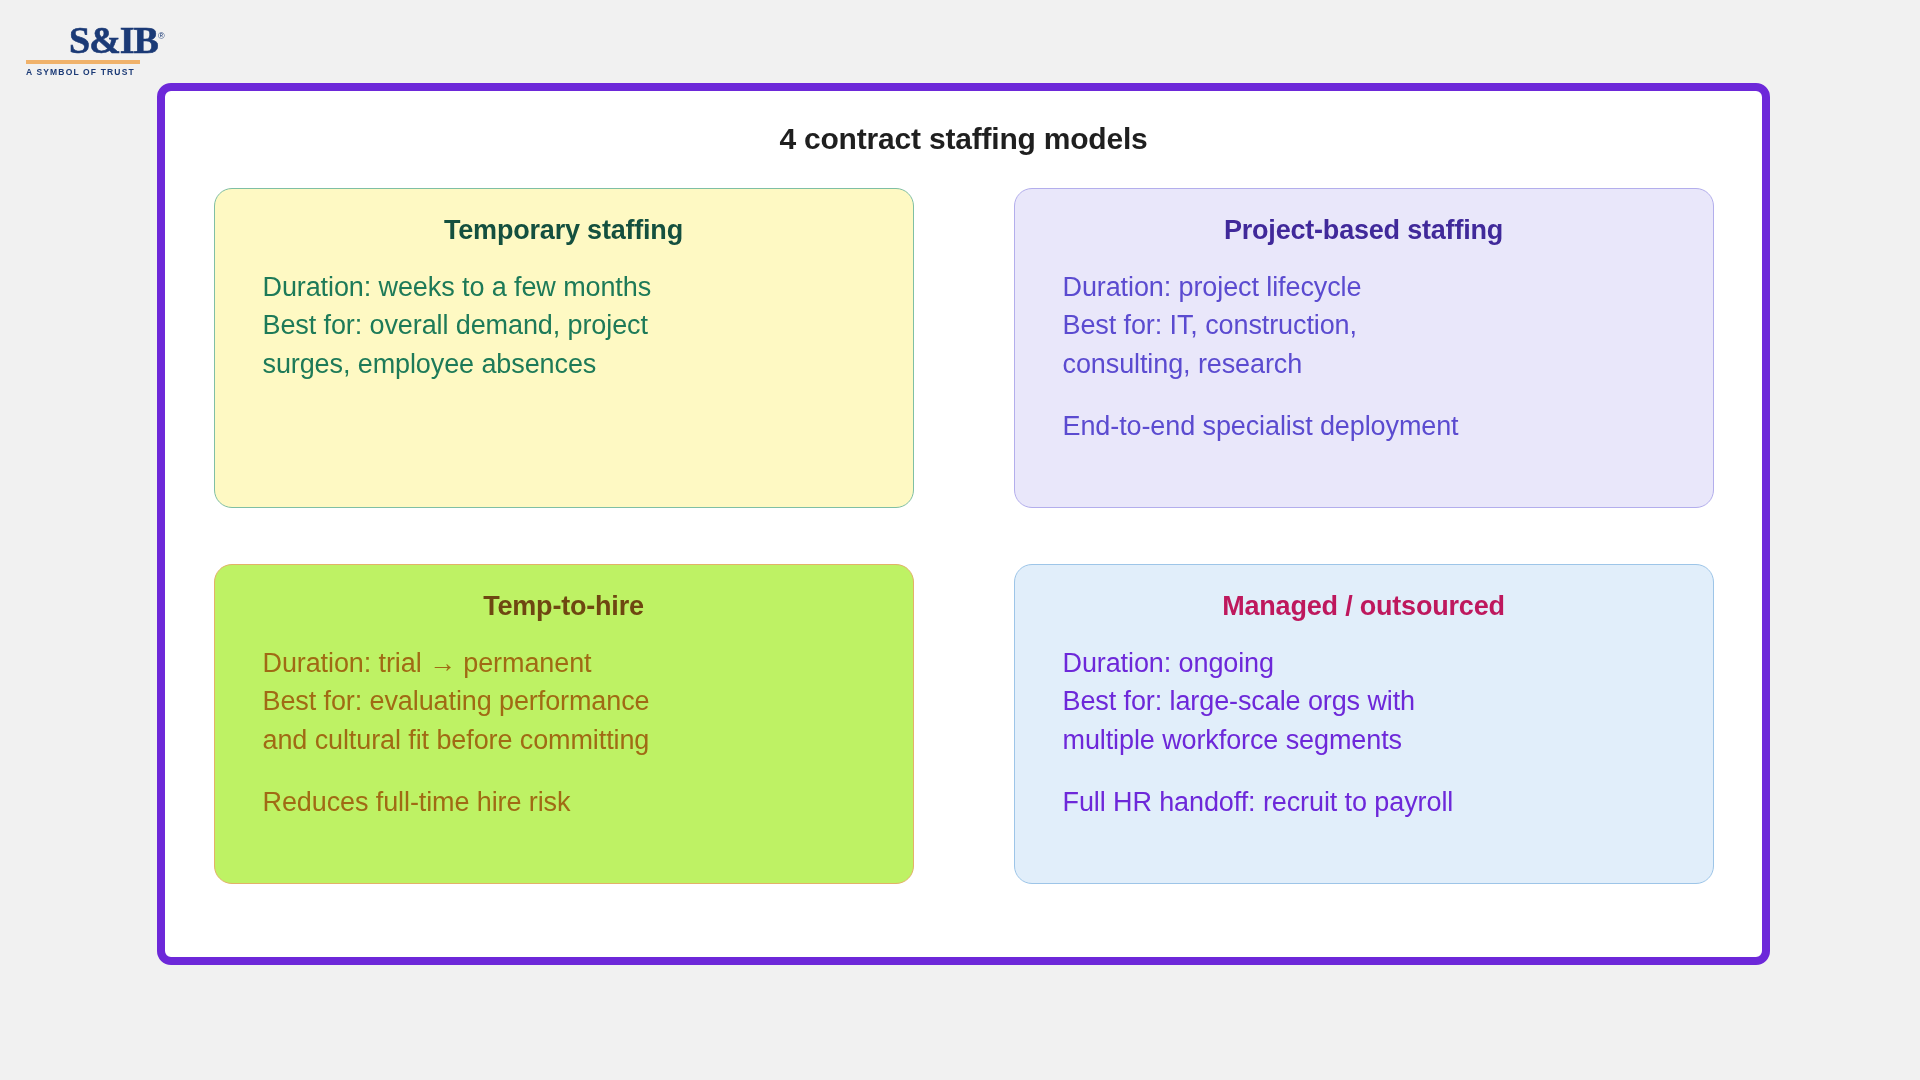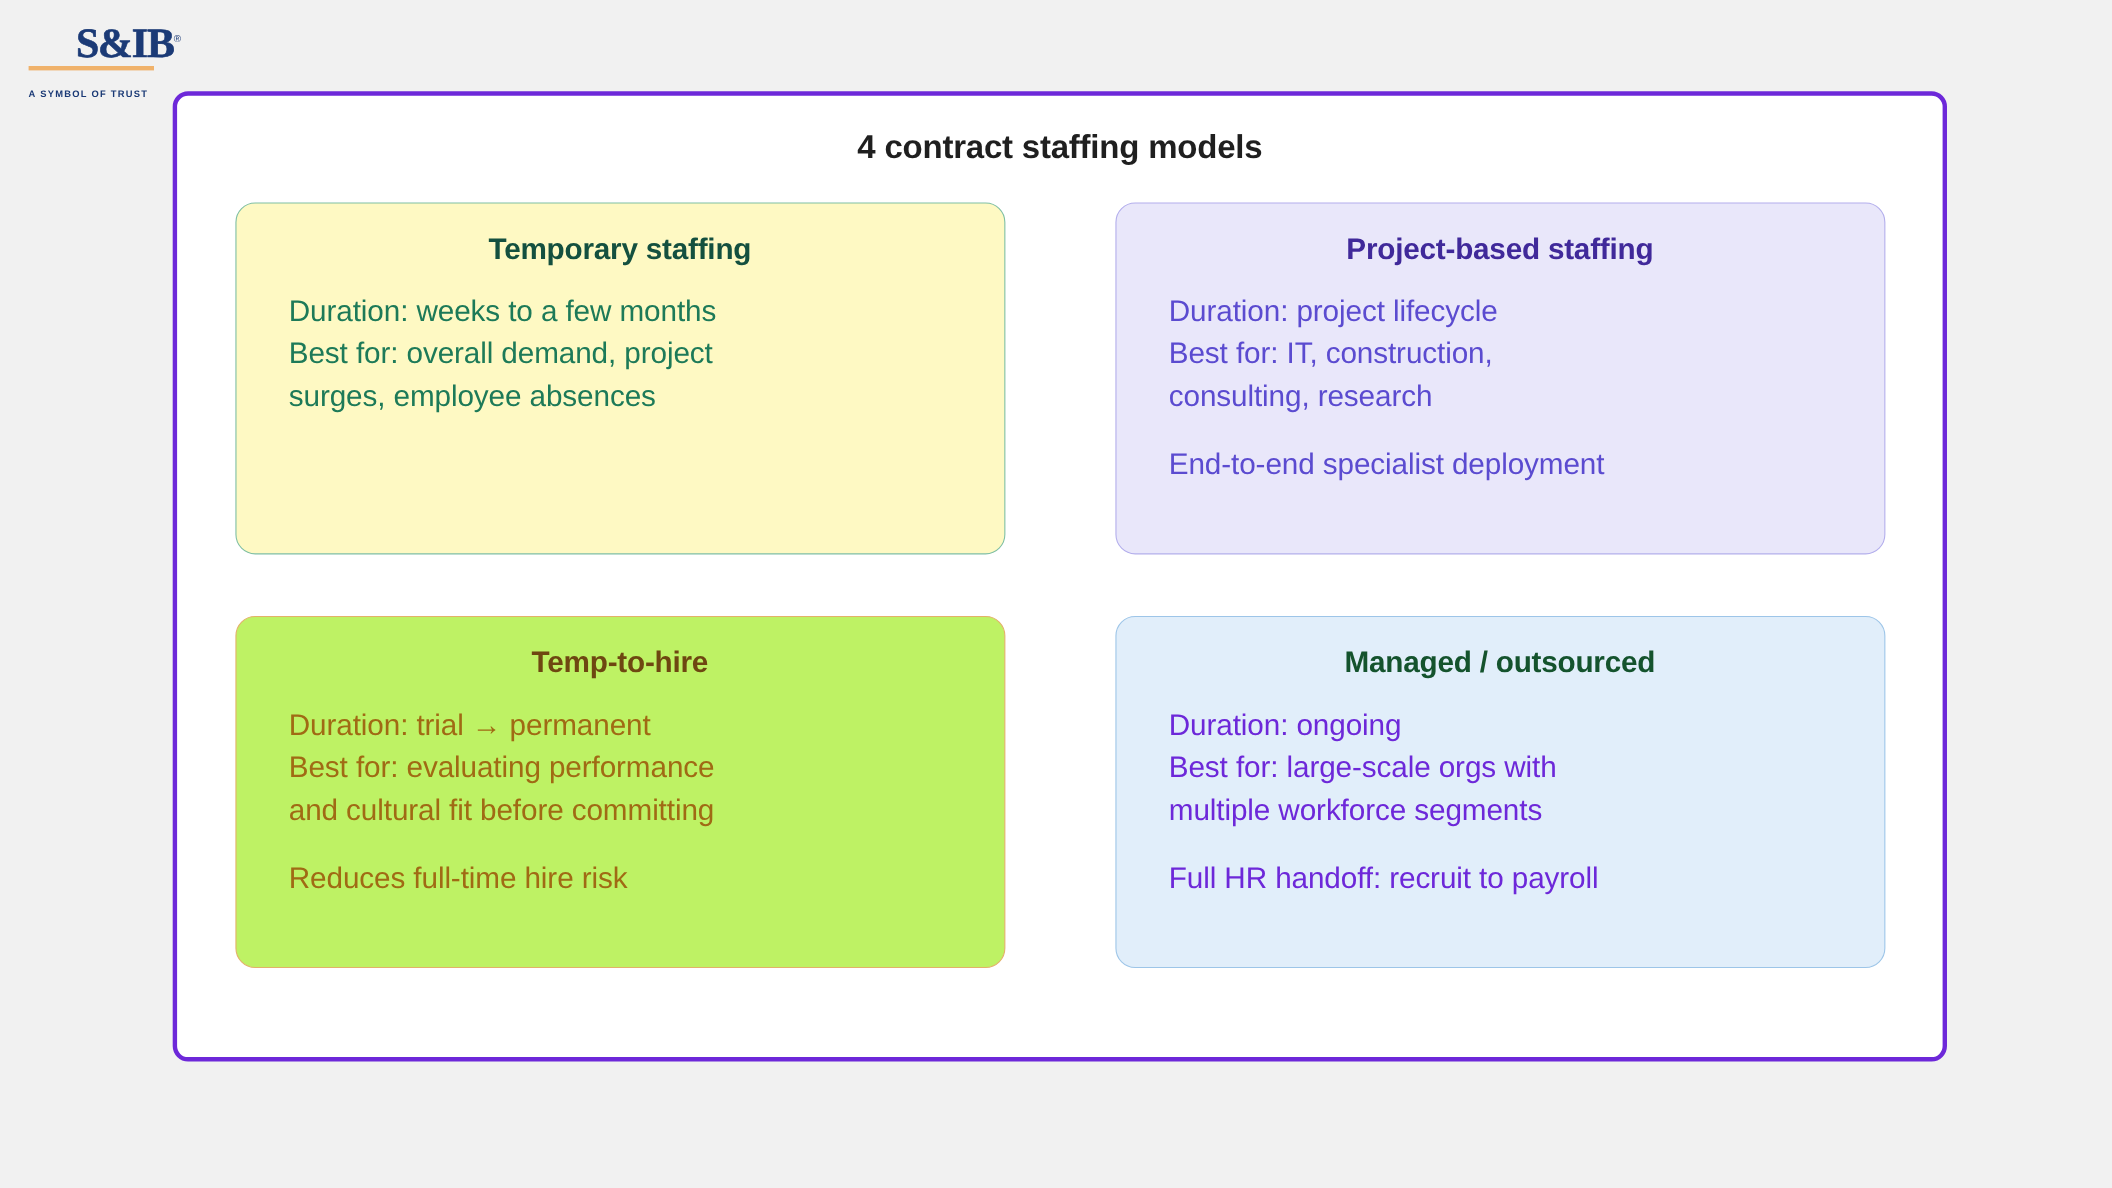--- a/index.html
+++ b/index.html
@@ -49,33 +49,33 @@
     height: 4px;
     background: #f0b26b;
     margin-top: 2px;
   }
   .brand-tag {
     font-family: "Liberation Sans", sans-serif;
     font-size: 8.5px;
     font-weight: bold;
     letter-spacing: 1.15px;
     color: #1b3a76;
-    margin-top: 16px;
+    margin-top: 3px;
     white-space: nowrap;
   }
 
   
   .panel {
     position: absolute;
     left: 157px;
     top: 83px;
     width: 1613px;
     height: 882px;
     background: #ffffff;
-    border: 4px solid #6d28d9;
+    border: 8px solid #6d28d9;
     border-radius: 14px;
     box-sizing: border-box;
   }
 
   .panel-title {
     text-align: center;
     font-size: 30px;
     font-weight: bold;
     color: #1f1f1f;
     margin-top: 31px;
@@ -125,21 +125,21 @@
 
   .theme-purple { background:#e9e7fa; border-color:#b3aeec; }
   .theme-purple .card-title { color:#40299a; }
   .theme-purple .card-line  { color:#5b4bd0; }
 
   .theme-amber  { background:#bef264; border-color:#e3b169; }
   .theme-amber  .card-title { color:#6e4711; }
   .theme-amber  .card-line  { color:#a06a14; }
 
   .theme-blue   { background:#e1eefa; border-color:#9dc5e8; }
-  .theme-blue   .card-title { color:#14532d; }
+  .theme-blue   .card-title { color:#be185d; }
   .theme-blue   .card-line  { color:#6d28d9; }
 </style>
 </head>
 <body>
 
 <div class="brand">
   <div class="brand-word"><span>S&amp;IB</span><span class="brand-reg">®</span></div>
   <div class="brand-rule"></div>
   <div class="brand-tag">A SYMBOL OF TRUST</div>
 </div>

